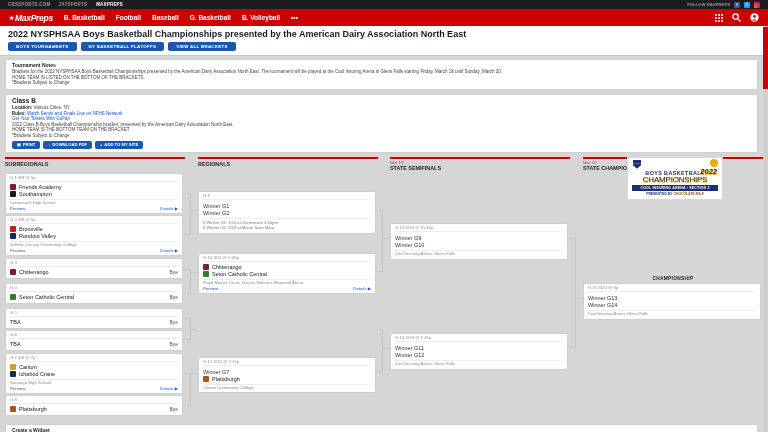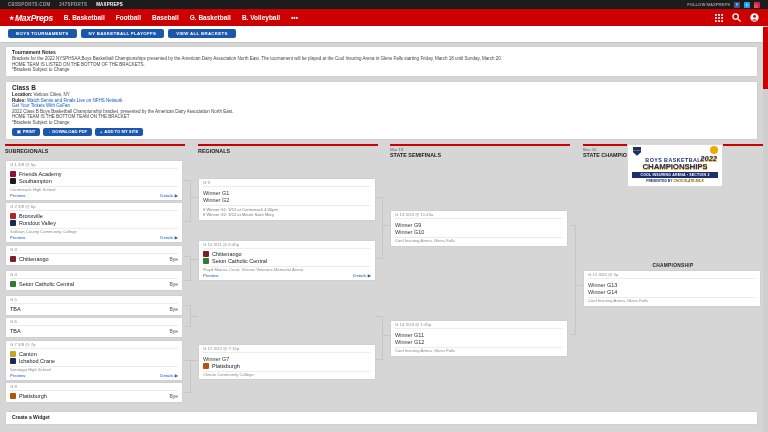--- a/index.html
+++ b/index.html
@@ -68,21 +68,21 @@
   .hstub{position:absolute;height:0;border-top:1px solid #c6c6c6}
 
   
   .promo{position:absolute;left:622px;top:0;width:96px;background:#fff;border:1px solid #d8d8d8;text-align:center;padding:2px 2px 3px}
   .promo-top{display:flex;justify-content:space-between;align-items:flex-start;padding:0 3px;height:10px}
   .shield{width:8px;height:9px;background:#1d2f6e;clip-path:polygon(0 0,100% 0,100% 62%,50% 100%,0 62%);color:#f2a900;font-size:2.5px;font-weight:700;overflow:hidden;line-height:3}
   .p2022-wrap{position:relative}
   .ball{position:absolute;right:-1px;top:-1px;width:8px;height:8px;background:#f2a900;border-radius:50%}
   .p2022{position:relative;font-size:7.5px;font-weight:800;font-style:italic;color:#1d2f6e;text-shadow:.5px .5px 0 #f2a900}
   .p-line1{font-size:5.4px;font-weight:800;color:#1d2f6e;letter-spacing:.4px}
-  .p-line2{font-size:8px;font-weight:700;color:#1d2f6e;letter-spacing:-.2px;line-height:1;text-shadow:0 .7px 0 #f2a900}
+  .p-line2{font-size:8px;font-weight:400;color:#1d2f6e;letter-spacing:-.2px;line-height:1;text-shadow:0 .7px 0 #f2a900}
   .p-bar{background:#1d2f6e;color:#fff;font-size:3.5px;font-weight:700;padding:1px 0;margin:1.5px 2px 1px;letter-spacing:.2px}
   .p-pres{font-size:3.4px;color:#1d2f6e;font-weight:700}
   .p-sponsor{color:#8a5a00;font-weight:800;font-style:italic}
   .champ-label{position:absolute;left:578px;top:119px;width:180px;text-align:center;font-size:4.8px;font-weight:700;color:#222;letter-spacing:.3px}
 
   
   .scrollbar{position:absolute;top:26px;right:0;width:5px;height:406px;background:#cfcfcf}
   .scroll-thumb{position:absolute;top:1px;left:0;width:5px;height:62px;background:#cc0000;cursor:pointer}
 </style>
 </head>
@@ -139,20 +139,21 @@
       <svg width="9" height="9" viewBox="0 0 10 10">
           <circle cx="5" cy="5" r="4.6" fill="#fff"></circle>
           <circle cx="5" cy="3.8" r="1.6" fill="#cc0000"></circle>
           <path d="M2 8.2 Q5 5.6 8 8.2 Z" fill="#cc0000"></path>
         </svg>
     </span>
   </span>
 </div>
 
 <div class="headerband">
+  <div class="page-title">2022 NYSPHSAA Boys Basketball Championships presented by the American Dairy Association North East</div>
   <div class="btnrow">
     <button class="bluebtn">BOYS TOURNAMENTS</button>
     <button class="bluebtn">NY BASKETBALL PLAYOFFS</button>
     <button class="bluebtn">VIEW ALL BRACKETS</button>
   </div>
 </div>
 
 <div class="content">
 
   <div class="card">

